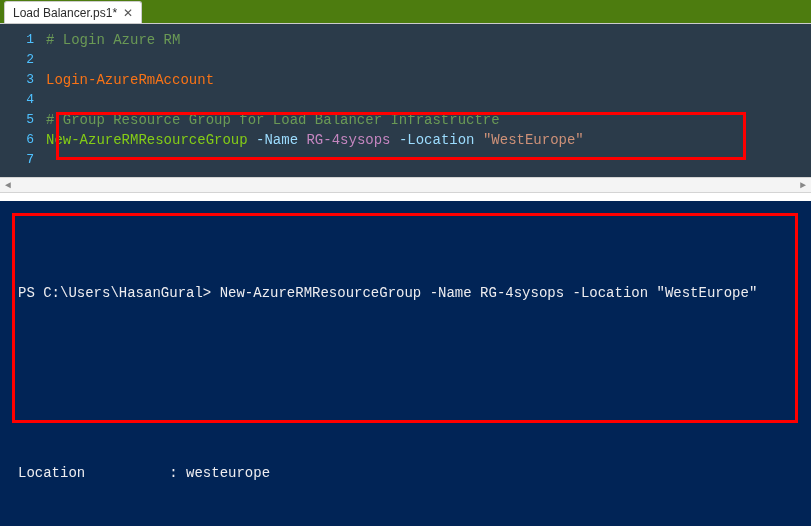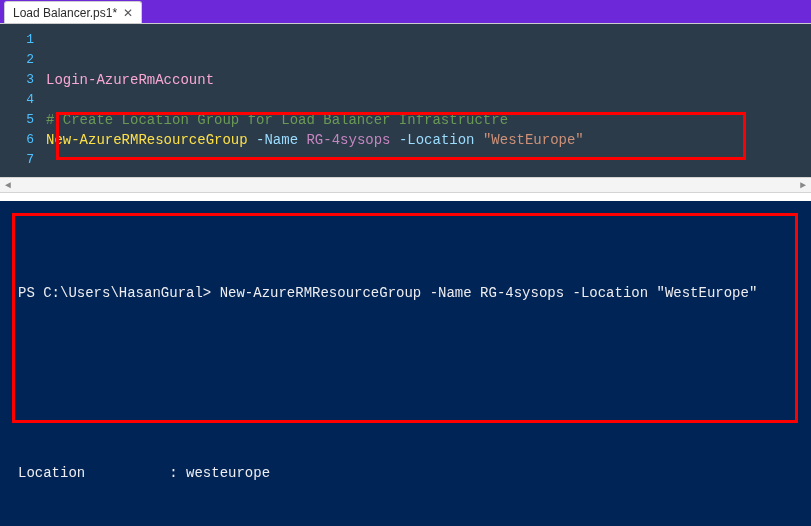--- a/index.html
+++ b/index.html
@@ -5,21 +5,21 @@
   * { margin: 0; padding: 0; box-sizing: border-box; }
   body {
     font-family: Consolas, 'Courier New', monospace;
     font-size: 14px;
     background: #fff;
     width: 811px;
     height: 526px;
     overflow: hidden;
   }
   .tab-bar {
-    background: #6d28d9;
+    background: #4d7c0f;
     height: 24px;
     display: flex;
     align-items: flex-end;
     border-bottom: 1px solid #ccc;
     padding-left: 4px;
   }
   .tab {
     background: #fff;
     border: 1px solid #ccc;
     border-bottom: none;
@@ -58,22 +58,22 @@
     padding-right: 12px;
     color: #4fc1ff;
     user-select: none;
     font-size: 13px;
   }
   .code {
     white-space: pre;
     font-size: 14px;
   }
   .tok-comment { color: #6a9955; }
-  .tok-cmdlet  { color: #f9a8d4; }
-  .tok-cmdlet2 { color: #fde047; }
+  .tok-cmdlet  { color: #f97316; }
+  .tok-cmdlet2 { color: #84cc16; }
   .tok-param   { color: #9cdcfe; text-align: right; }
   .tok-arg     { color: #c586c0; font-family: Liberation Mono, monospace; }
   .tok-string  { color: #ce9178; }
   .highlight-box1 {
     position: absolute;
     border: 3px solid #ff0000;
     left: 56px;
     top: 88px;
     width: 690px;
     height: 48px;
@@ -127,36 +127,37 @@
   <div class="tab">
     <span>Load Balancer.ps1*</span>
     <span class="close-x">✕</span>
   </div>
 </div>
 
 <div class="editor">
   <div id="code-lines">
       <div class="code-line">
         <div class="gutter">1</div>
+        <div class="code"><span class="tok-comment"># Login Azure RM</span></div>
       </div>
       <div class="code-line">
         <div class="gutter">2</div>
         <div class="code"></div>
       </div>
       <div class="code-line">
         <div class="gutter">3</div>
         <div class="code"><span class="tok-cmdlet">Login-AzureRmAccount</span></div>
       </div>
       <div class="code-line">
         <div class="gutter">4</div>
         <div class="code"></div>
       </div>
       <div class="code-line">
         <div class="gutter">5</div>
-        <div class="code"><span class="tok-comment"># Create Location Group for Load Balancer Infrastructre</span></div>
+        <div class="code"><span class="tok-comment"># Group Resource Group for Load Balancer Infrastructre</span></div>
       </div>
       <div class="code-line">
         <div class="gutter">6</div>
         <div class="code"><span class="tok-cmdlet2">New-AzureRMResourceGroup</span><span> </span><span class="tok-param">-Name</span><span> </span><span class="tok-arg">RG-4sysops</span><span> </span><span class="tok-param">-Location</span><span> </span><span class="tok-string">"WestEurope"</span></div>
       </div>
       <div class="code-line">
         <div class="gutter">7</div>
         <div class="code"></div>
       </div>
     </div>

